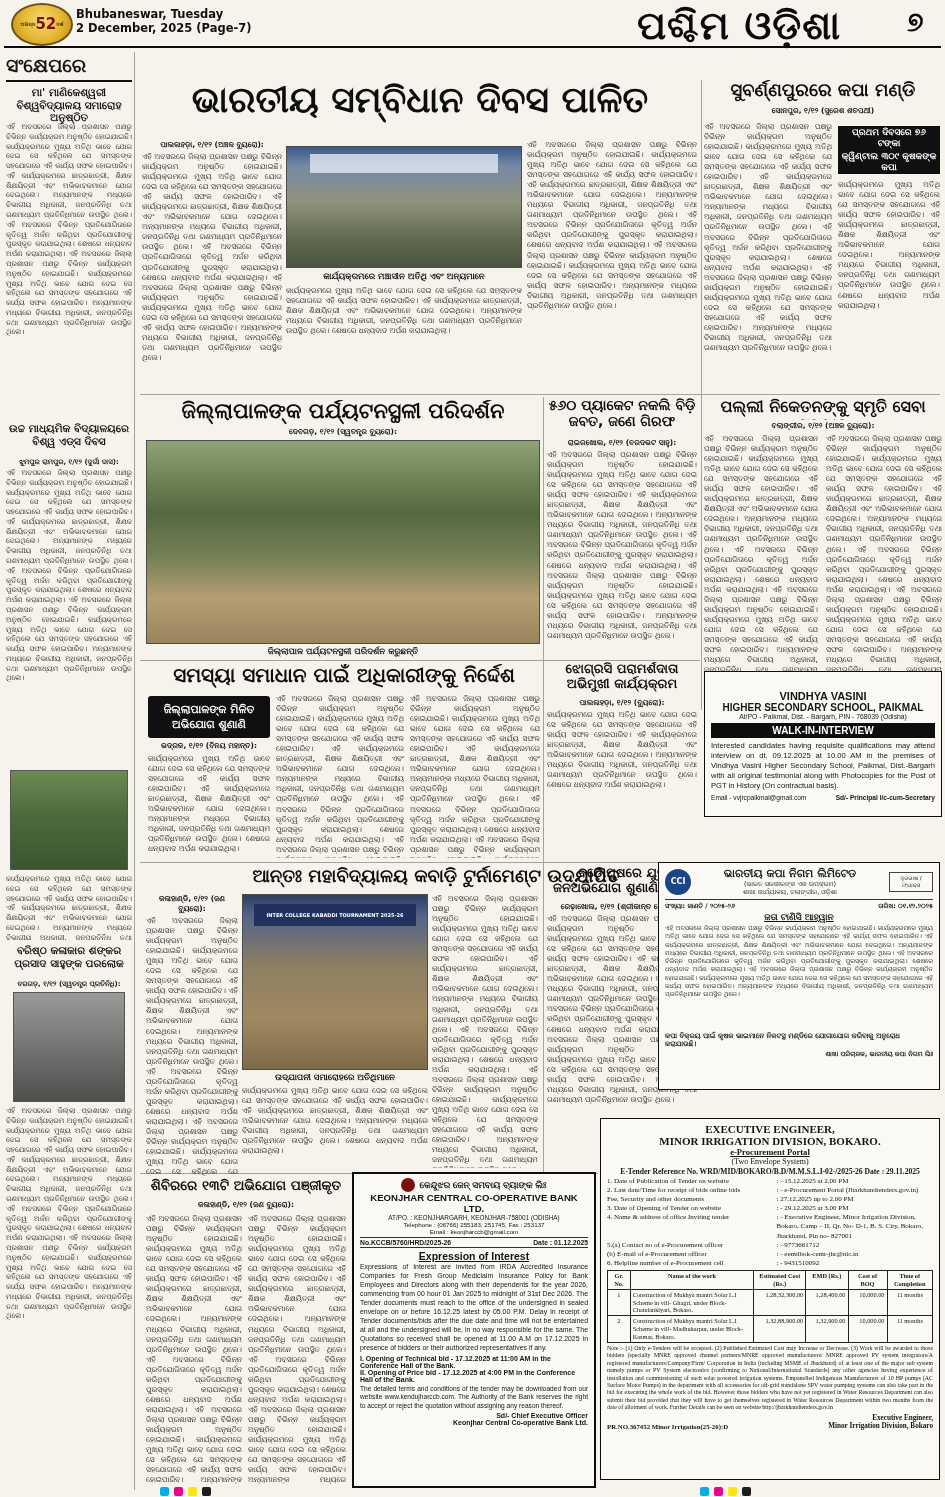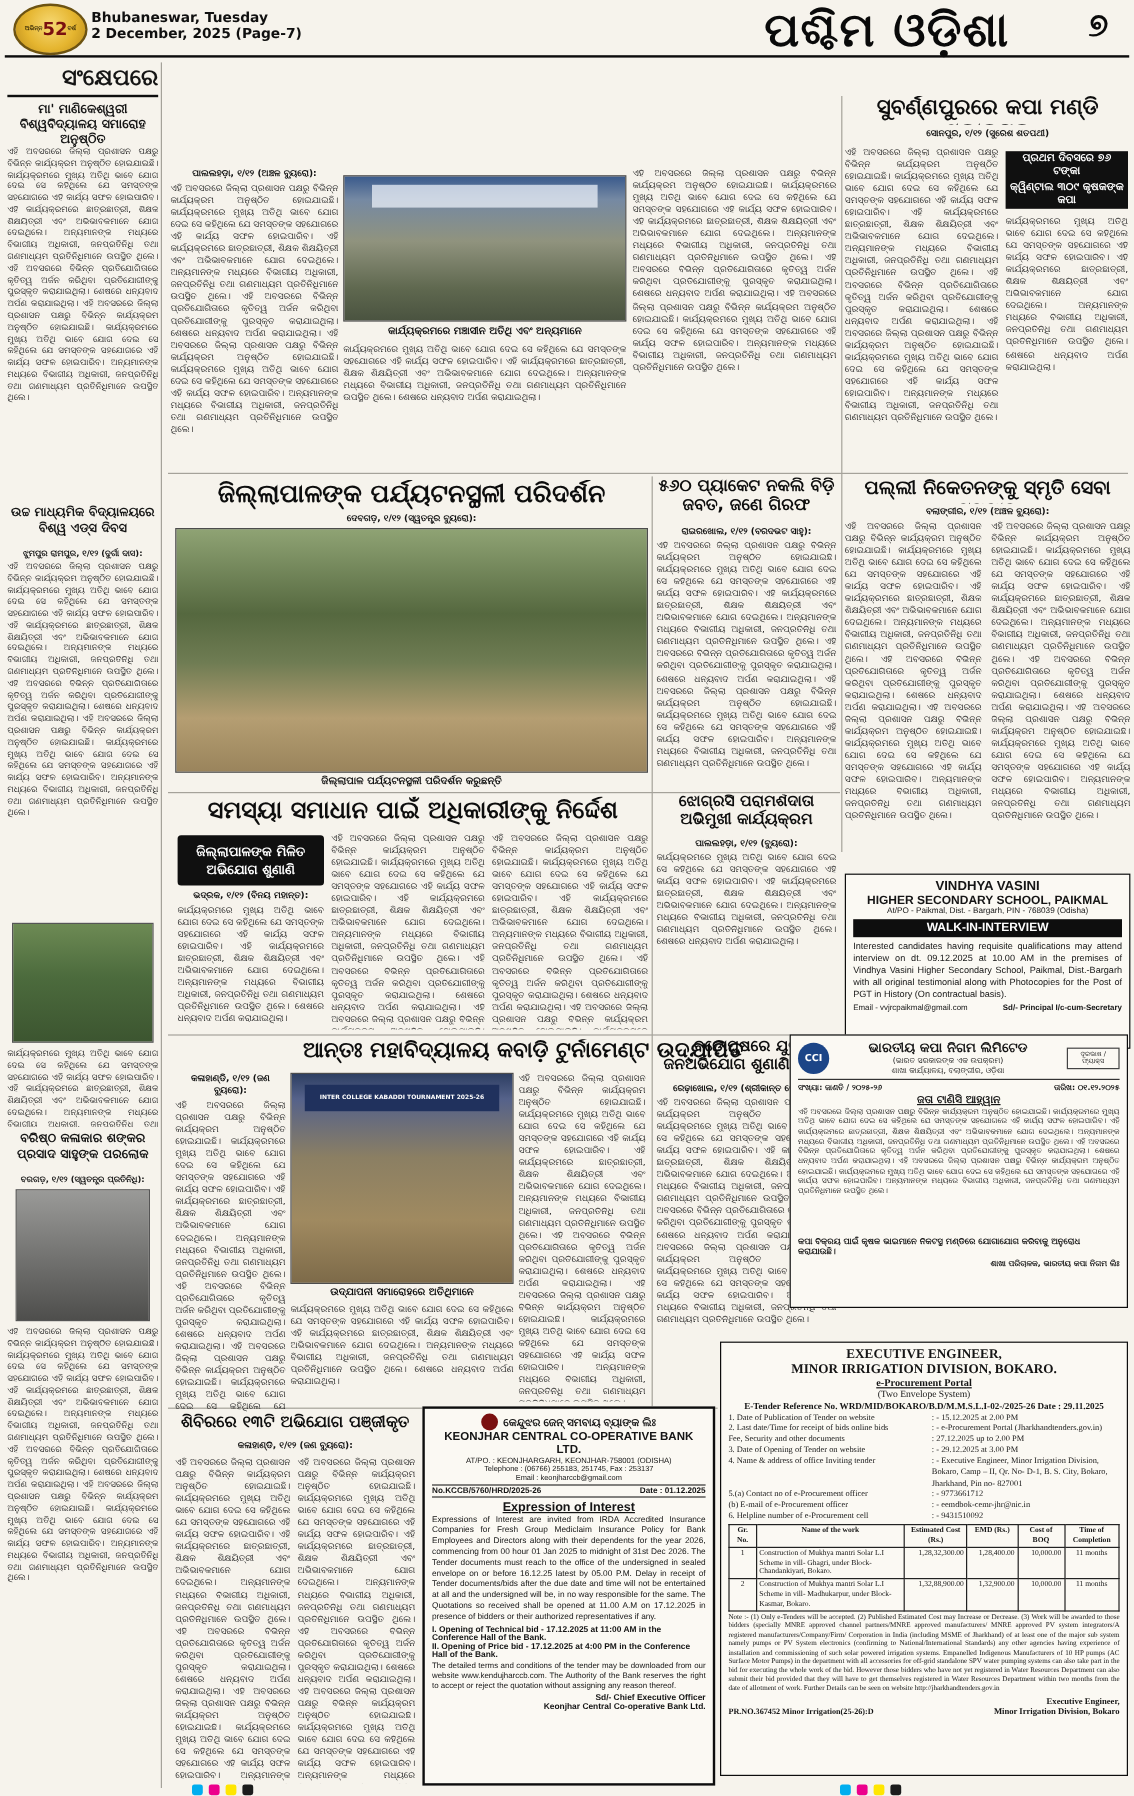--- a/index.html
+++ b/index.html
@@ -18,21 +18,21 @@
   .ser{font-family:"Liberation Serif",serif}
   
   .masthead{font-size:39px;font-weight:800;letter-spacing:1px;color:#0a0a0a;text-align:center}
   .pagenum{font-size:27px;font-weight:800;color:#0a0a0a}
   .logo{position:absolute;left:7px;top:3px;width:62px;height:43px;border-radius:50%;background:radial-gradient(circle at 50% 40%,#f7d974 0%,#e5b52f 55%,#b98a1c 100%);border:2px solid #6d5312;display:flex;flex-direction:row;align-items:center;justify-content:center;line-height:1}
   .logo .num{font-size:15px;font-weight:800;color:#7a1010}
   .logo .tiny{font-size:5px;font-weight:700;color:#3a2c08}
   .dl1{font-size:11.5px;font-weight:700;line-height:1.25;color:#101010}
   
   .briefs{position:absolute;left:6px;top:54px;width:126px;height:1436px;overflow:hidden}
-  .briefs .title{font-size:19px;font-weight:800;text-align:right;border-bottom:2.5px solid #0e0e0e;padding-bottom:3px;margin-bottom:4px}
+  .briefs .title{font-size:19px;font-weight:800;text-align:left;border-bottom:2.5px solid #0e0e0e;padding-bottom:3px;margin-bottom:4px}
   .bhead{font-size:10.5px;font-weight:800;text-align:center;line-height:1.2;margin:4px 0 2px}
   .bby{font-size:7px;font-weight:700;text-align:center;margin-bottom:2px}
   .bbody{font-size:7.2px;line-height:1.36;text-align:justify;overflow:hidden;word-break:break-word;color:#222}
   .bphoto{border:1px solid #555;margin:4px auto}
   
   .adbox{position:absolute;border:1.6px solid #0d0d0d;background:#fbf9f3;overflow:hidden}
   .walk-bar{background:#0e0e0e;color:#fff;font-weight:800;text-align:center;font-size:10px;padding:2px 0;margin:3px 0}
   .tender-table{width:100%;border-collapse:collapse;font-size:6.3px;line-height:1.25}
   .tender-table th,.tender-table td{border:0.8px solid #222;padding:1px 2px;vertical-align:top}
   .tender-table th{font-weight:700;text-align:center}
@@ -77,20 +77,21 @@
     <div class="bby">ଝୁମପୁର ରାମପୁର, ୧/୧୨ (ଦୁର୍ଗା ଦାସ):</div>
     <div class="bbody" style="height:298px">ଏହି ଅବସରରେ ଜିଲ୍ଲା ପ୍ରଶାସନ ପକ୍ଷରୁ ବିଭିନ୍ନ କାର୍ଯ୍ୟକ୍ରମ ଅନୁଷ୍ଠିତ ହୋଇଯାଇଛି। କାର୍ଯ୍ୟକ୍ରମରେ ମୁଖ୍ୟ ଅତିଥି ଭାବେ ଯୋଗ ଦେଇ ସେ କହିଥିଲେ ଯେ ସମସ୍ତଙ୍କ ସହଯୋଗରେ ଏହି କାର୍ଯ୍ୟ ସଫଳ ହୋଇପାରିବ। ଏହି କାର୍ଯ୍ୟକ୍ରମରେ ଛାତ୍ରଛାତ୍ରୀ, ଶିକ୍ଷକ ଶିକ୍ଷୟିତ୍ରୀ ଏବଂ ଅଭିଭାବକମାନେ ଯୋଗ ଦେଇଥିଲେ। ଅନ୍ୟମାନଙ୍କ ମଧ୍ୟରେ ବିଭାଗୀୟ ଅଧିକାରୀ, ଜନପ୍ରତିନିଧି ତଥା ଗଣମାଧ୍ୟମ ପ୍ରତିନିଧିମାନେ ଉପସ୍ଥିତ ଥିଲେ। ଏହି ଅବସରରେ ବିଭିନ୍ନ ପ୍ରତିଯୋଗିତାରେ କୃତିତ୍ୱ ଅର୍ଜନ କରିଥିବା ପ୍ରତିଯୋଗୀଙ୍କୁ ପୁରସ୍କୃତ କରାଯାଇଥିଲା। ଶେଷରେ ଧନ୍ୟବାଦ ଅର୍ପଣ କରାଯାଇଥିଲା। ଏହି ଅବସରରେ ଜିଲ୍ଲା ପ୍ରଶାସନ ପକ୍ଷରୁ ବିଭିନ୍ନ କାର୍ଯ୍ୟକ୍ରମ ଅନୁଷ୍ଠିତ ହୋଇଯାଇଛି। କାର୍ଯ୍ୟକ୍ରମରେ ମୁଖ୍ୟ ଅତିଥି ଭାବେ ଯୋଗ ଦେଇ ସେ କହିଥିଲେ ଯେ ସମସ୍ତଙ୍କ ସହଯୋଗରେ ଏହି କାର୍ଯ୍ୟ ସଫଳ ହୋଇପାରିବ। ଅନ୍ୟମାନଙ୍କ ମଧ୍ୟରେ ବିଭାଗୀୟ ଅଧିକାରୀ, ଜନପ୍ରତିନିଧି ତଥା ଗଣମାଧ୍ୟମ ପ୍ରତିନିଧିମାନେ ଉପସ୍ଥିତ ଥିଲେ।</div>
     <div class="bphoto" style="width:118px;height:100px;background:linear-gradient(180deg,#6d8a54 0%,#4c6b3d 45%,#3c5530 100%)"></div>
     <div class="bbody" style="height:66px">କାର୍ଯ୍ୟକ୍ରମରେ ମୁଖ୍ୟ ଅତିଥି ଭାବେ ଯୋଗ ଦେଇ ସେ କହିଥିଲେ ଯେ ସମସ୍ତଙ୍କ ସହଯୋଗରେ ଏହି କାର୍ଯ୍ୟ ସଫଳ ହୋଇପାରିବ। ଏହି କାର୍ଯ୍ୟକ୍ରମରେ ଛାତ୍ରଛାତ୍ରୀ, ଶିକ୍ଷକ ଶିକ୍ଷୟିତ୍ରୀ ଏବଂ ଅଭିଭାବକମାନେ ଯୋଗ ଦେଇଥିଲେ। ଅନ୍ୟମାନଙ୍କ ମଧ୍ୟରେ ବିଭାଗୀୟ ଅଧିକାରୀ, ଜନପ୍ରତିନିଧି ତଥା ଗଣମାଧ୍ୟମ ପ୍ରତିନିଧିମାନେ ଉପସ୍ଥିତ ଥିଲେ। ଶେଷରେ ଧନ୍ୟବାଦ ଅର୍ପଣ କରାଯାଇଥିଲା।</div>
     <div class="bhead" style="height:34px">ବରିଷ୍ଠ କଳାକାର ଶଙ୍କର ପ୍ରସାଦ ସାହୁଙ୍କ ପରଲୋକ</div>
     <div class="bby">ବରଗଡ଼, ୧/୧୨ (ସ୍ୱତନ୍ତ୍ର ପ୍ରତିନିଧି):</div>
     <div class="bphoto" style="width:112px;height:110px;background:linear-gradient(180deg,#9a9a98 0%,#70706e 55%,#4e4e4c 100%)"></div>
     <div class="bbody" style="height:392px">ଏହି ଅବସରରେ ଜିଲ୍ଲା ପ୍ରଶାସନ ପକ୍ଷରୁ ବିଭିନ୍ନ କାର୍ଯ୍ୟକ୍ରମ ଅନୁଷ୍ଠିତ ହୋଇଯାଇଛି। କାର୍ଯ୍ୟକ୍ରମରେ ମୁଖ୍ୟ ଅତିଥି ଭାବେ ଯୋଗ ଦେଇ ସେ କହିଥିଲେ ଯେ ସମସ୍ତଙ୍କ ସହଯୋଗରେ ଏହି କାର୍ଯ୍ୟ ସଫଳ ହୋଇପାରିବ। ଏହି କାର୍ଯ୍ୟକ୍ରମରେ ଛାତ୍ରଛାତ୍ରୀ, ଶିକ୍ଷକ ଶିକ୍ଷୟିତ୍ରୀ ଏବଂ ଅଭିଭାବକମାନେ ଯୋଗ ଦେଇଥିଲେ। ଅନ୍ୟମାନଙ୍କ ମଧ୍ୟରେ ବିଭାଗୀୟ ଅଧିକାରୀ, ଜନପ୍ରତିନିଧି ତଥା ଗଣମାଧ୍ୟମ ପ୍ରତିନିଧିମାନେ ଉପସ୍ଥିତ ଥିଲେ। ଏହି ଅବସରରେ ବିଭିନ୍ନ ପ୍ରତିଯୋଗିତାରେ କୃତିତ୍ୱ ଅର୍ଜନ କରିଥିବା ପ୍ରତିଯୋଗୀଙ୍କୁ ପୁରସ୍କୃତ କରାଯାଇଥିଲା। ଶେଷରେ ଧନ୍ୟବାଦ ଅର୍ପଣ କରାଯାଇଥିଲା। ଏହି ଅବସରରେ ଜିଲ୍ଲା ପ୍ରଶାସନ ପକ୍ଷରୁ ବିଭିନ୍ନ କାର୍ଯ୍ୟକ୍ରମ ଅନୁଷ୍ଠିତ ହୋଇଯାଇଛି। କାର୍ଯ୍ୟକ୍ରମରେ ମୁଖ୍ୟ ଅତିଥି ଭାବେ ଯୋଗ ଦେଇ ସେ କହିଥିଲେ ଯେ ସମସ୍ତଙ୍କ ସହଯୋଗରେ ଏହି କାର୍ଯ୍ୟ ସଫଳ ହୋଇପାରିବ। ଅନ୍ୟମାନଙ୍କ ମଧ୍ୟରେ ବିଭାଗୀୟ ଅଧିକାରୀ, ଜନପ୍ରତିନିଧି ତଥା ଗଣମାଧ୍ୟମ ପ୍ରତିନିଧିମାନେ ଉପସ୍ଥିତ ଥିଲେ।</div>
   </div>
 
+  <div class="abs hl" style="left:140px;top:80px;width:560px;height:52px;font-size:36px">ଭାରତୀୟ ସମ୍ବିଧାନ ଦିବସ ପାଳିତ</div>
   <div class="abs" style="left:142px;top:140px;width:140px">
     <div class="by">ପାଲଲହଡ଼ା, ୧/୧୨ (ଅଞ୍ଚଳ ବ୍ୟୁରୋ):</div>
     <div class="bt" style="height:240px;margin-top:2px">ଏହି ଅବସରରେ ଜିଲ୍ଲା ପ୍ରଶାସନ ପକ୍ଷରୁ ବିଭିନ୍ନ କାର୍ଯ୍ୟକ୍ରମ ଅନୁଷ୍ଠିତ ହୋଇଯାଇଛି। କାର୍ଯ୍ୟକ୍ରମରେ ମୁଖ୍ୟ ଅତିଥି ଭାବେ ଯୋଗ ଦେଇ ସେ କହିଥିଲେ ଯେ ସମସ୍ତଙ୍କ ସହଯୋଗରେ ଏହି କାର୍ଯ୍ୟ ସଫଳ ହୋଇପାରିବ। ଏହି କାର୍ଯ୍ୟକ୍ରମରେ ଛାତ୍ରଛାତ୍ରୀ, ଶିକ୍ଷକ ଶିକ୍ଷୟିତ୍ରୀ ଏବଂ ଅଭିଭାବକମାନେ ଯୋଗ ଦେଇଥିଲେ। ଅନ୍ୟମାନଙ୍କ ମଧ୍ୟରେ ବିଭାଗୀୟ ଅଧିକାରୀ, ଜନପ୍ରତିନିଧି ତଥା ଗଣମାଧ୍ୟମ ପ୍ରତିନିଧିମାନେ ଉପସ୍ଥିତ ଥିଲେ। ଏହି ଅବସରରେ ବିଭିନ୍ନ ପ୍ରତିଯୋଗିତାରେ କୃତିତ୍ୱ ଅର୍ଜନ କରିଥିବା ପ୍ରତିଯୋଗୀଙ୍କୁ ପୁରସ୍କୃତ କରାଯାଇଥିଲା। ଶେଷରେ ଧନ୍ୟବାଦ ଅର୍ପଣ କରାଯାଇଥିଲା। ଏହି ଅବସରରେ ଜିଲ୍ଲା ପ୍ରଶାସନ ପକ୍ଷରୁ ବିଭିନ୍ନ କାର୍ଯ୍ୟକ୍ରମ ଅନୁଷ୍ଠିତ ହୋଇଯାଇଛି। କାର୍ଯ୍ୟକ୍ରମରେ ମୁଖ୍ୟ ଅତିଥି ଭାବେ ଯୋଗ ଦେଇ ସେ କହିଥିଲେ ଯେ ସମସ୍ତଙ୍କ ସହଯୋଗରେ ଏହି କାର୍ଯ୍ୟ ସଫଳ ହୋଇପାରିବ। ଅନ୍ୟମାନଙ୍କ ମଧ୍ୟରେ ବିଭାଗୀୟ ଅଧିକାରୀ, ଜନପ୍ରତିନିଧି ତଥା ଗଣମାଧ୍ୟମ ପ୍ରତିନିଧିମାନେ ଉପସ୍ଥିତ ଥିଲେ।</div>
   </div>
   <div class="photo" style="left:286px;top:146px;width:236px;height:122px;background:linear-gradient(180deg,#3a5a8c 0%,#7589a3 16%,#90937e 45%,#5f684f 78%,#4a5340 100%)">
     <div style="position:absolute;left:10%;top:6%;width:80%;height:16%;background:rgba(235,240,248,.75)"></div>
   </div>
   <div class="abs cap" style="left:286px;top:271px;width:236px;height:12px">କାର୍ଯ୍ୟକ୍ରମରେ ମଞ୍ଚାସୀନ ଅତିଥି ଏବଂ ଅନ୍ୟମାନେ</div>
   <div class="abs bt" style="left:286px;top:286px;width:236px;height:102px">କାର୍ଯ୍ୟକ୍ରମରେ ମୁଖ୍ୟ ଅତିଥି ଭାବେ ଯୋଗ ଦେଇ ସେ କହିଥିଲେ ଯେ ସମସ୍ତଙ୍କ ସହଯୋଗରେ ଏହି କାର୍ଯ୍ୟ ସଫଳ ହୋଇପାରିବ। ଏହି କାର୍ଯ୍ୟକ୍ରମରେ ଛାତ୍ରଛାତ୍ରୀ, ଶିକ୍ଷକ ଶିକ୍ଷୟିତ୍ରୀ ଏବଂ ଅଭିଭାବକମାନେ ଯୋଗ ଦେଇଥିଲେ। ଅନ୍ୟମାନଙ୍କ ମଧ୍ୟରେ ବିଭାଗୀୟ ଅଧିକାରୀ, ଜନପ୍ରତିନିଧି ତଥା ଗଣମାଧ୍ୟମ ପ୍ରତିନିଧିମାନେ ଉପସ୍ଥିତ ଥିଲେ। ଶେଷରେ ଧନ୍ୟବାଦ ଅର୍ପଣ କରାଯାଇଥିଲା।</div>
   <div class="abs bt" style="left:527px;top:140px;width:170px;height:248px">ଏହି ଅବସରରେ ଜିଲ୍ଲା ପ୍ରଶାସନ ପକ୍ଷରୁ ବିଭିନ୍ନ କାର୍ଯ୍ୟକ୍ରମ ଅନୁଷ୍ଠିତ ହୋଇଯାଇଛି। କାର୍ଯ୍ୟକ୍ରମରେ ମୁଖ୍ୟ ଅତିଥି ଭାବେ ଯୋଗ ଦେଇ ସେ କହିଥିଲେ ଯେ ସମସ୍ତଙ୍କ ସହଯୋଗରେ ଏହି କାର୍ଯ୍ୟ ସଫଳ ହୋଇପାରିବ। ଏହି କାର୍ଯ୍ୟକ୍ରମରେ ଛାତ୍ରଛାତ୍ରୀ, ଶିକ୍ଷକ ଶିକ୍ଷୟିତ୍ରୀ ଏବଂ ଅଭିଭାବକମାନେ ଯୋଗ ଦେଇଥିଲେ। ଅନ୍ୟମାନଙ୍କ ମଧ୍ୟରେ ବିଭାଗୀୟ ଅଧିକାରୀ, ଜନପ୍ରତିନିଧି ତଥା ଗଣମାଧ୍ୟମ ପ୍ରତିନିଧିମାନେ ଉପସ୍ଥିତ ଥିଲେ। ଏହି ଅବସରରେ ବିଭିନ୍ନ ପ୍ରତିଯୋଗିତାରେ କୃତିତ୍ୱ ଅର୍ଜନ କରିଥିବା ପ୍ରତିଯୋଗୀଙ୍କୁ ପୁରସ୍କୃତ କରାଯାଇଥିଲା। ଶେଷରେ ଧନ୍ୟବାଦ ଅର୍ପଣ କରାଯାଇଥିଲା। ଏହି ଅବସରରେ ଜିଲ୍ଲା ପ୍ରଶାସନ ପକ୍ଷରୁ ବିଭିନ୍ନ କାର୍ଯ୍ୟକ୍ରମ ଅନୁଷ୍ଠିତ ହୋଇଯାଇଛି। କାର୍ଯ୍ୟକ୍ରମରେ ମୁଖ୍ୟ ଅତିଥି ଭାବେ ଯୋଗ ଦେଇ ସେ କହିଥିଲେ ଯେ ସମସ୍ତଙ୍କ ସହଯୋଗରେ ଏହି କାର୍ଯ୍ୟ ସଫଳ ହୋଇପାରିବ। ଅନ୍ୟମାନଙ୍କ ମଧ୍ୟରେ ବିଭାଗୀୟ ଅଧିକାରୀ, ଜନପ୍ରତିନିଧି ତଥା ଗଣମାଧ୍ୟମ ପ୍ରତିନିଧିମାନେ ଉପସ୍ଥିତ ଥିଲେ।</div>
@@ -125,21 +126,21 @@
   </div>
   <div class="abs by" style="left:148px;top:741px;width:122px">ଭଦ୍ରକ, ୧/୧୨ (ବିନୟ ମହାନ୍ତ):</div>
   <div class="abs bt" style="left:148px;top:754px;width:122px;height:104px">କାର୍ଯ୍ୟକ୍ରମରେ ମୁଖ୍ୟ ଅତିଥି ଭାବେ ଯୋଗ ଦେଇ ସେ କହିଥିଲେ ଯେ ସମସ୍ତଙ୍କ ସହଯୋଗରେ ଏହି କାର୍ଯ୍ୟ ସଫଳ ହୋଇପାରିବ। ଏହି କାର୍ଯ୍ୟକ୍ରମରେ ଛାତ୍ରଛାତ୍ରୀ, ଶିକ୍ଷକ ଶିକ୍ଷୟିତ୍ରୀ ଏବଂ ଅଭିଭାବକମାନେ ଯୋଗ ଦେଇଥିଲେ। ଅନ୍ୟମାନଙ୍କ ମଧ୍ୟରେ ବିଭାଗୀୟ ଅଧିକାରୀ, ଜନପ୍ରତିନିଧି ତଥା ଗଣମାଧ୍ୟମ ପ୍ରତିନିଧିମାନେ ଉପସ୍ଥିତ ଥିଲେ। ଶେଷରେ ଧନ୍ୟବାଦ ଅର୍ପଣ କରାଯାଇଥିଲା।</div>
   <div class="abs bt" style="left:276px;top:694px;width:128px;height:164px">ଏହି ଅବସରରେ ଜିଲ୍ଲା ପ୍ରଶାସନ ପକ୍ଷରୁ ବିଭିନ୍ନ କାର୍ଯ୍ୟକ୍ରମ ଅନୁଷ୍ଠିତ ହୋଇଯାଇଛି। କାର୍ଯ୍ୟକ୍ରମରେ ମୁଖ୍ୟ ଅତିଥି ଭାବେ ଯୋଗ ଦେଇ ସେ କହିଥିଲେ ଯେ ସମସ୍ତଙ୍କ ସହଯୋଗରେ ଏହି କାର୍ଯ୍ୟ ସଫଳ ହୋଇପାରିବ। ଏହି କାର୍ଯ୍ୟକ୍ରମରେ ଛାତ୍ରଛାତ୍ରୀ, ଶିକ୍ଷକ ଶିକ୍ଷୟିତ୍ରୀ ଏବଂ ଅଭିଭାବକମାନେ ଯୋଗ ଦେଇଥିଲେ। ଅନ୍ୟମାନଙ୍କ ମଧ୍ୟରେ ବିଭାଗୀୟ ଅଧିକାରୀ, ଜନପ୍ରତିନିଧି ତଥା ଗଣମାଧ୍ୟମ ପ୍ରତିନିଧିମାନେ ଉପସ୍ଥିତ ଥିଲେ। ଏହି ଅବସରରେ ବିଭିନ୍ନ ପ୍ରତିଯୋଗିତାରେ କୃତିତ୍ୱ ଅର୍ଜନ କରିଥିବା ପ୍ରତିଯୋଗୀଙ୍କୁ ପୁରସ୍କୃତ କରାଯାଇଥିଲା। ଶେଷରେ ଧନ୍ୟବାଦ ଅର୍ପଣ କରାଯାଇଥିଲା। ଏହି ଅବସରରେ ଜିଲ୍ଲା ପ୍ରଶାସନ ପକ୍ଷରୁ ବିଭିନ୍ନ କାର୍ଯ୍ୟକ୍ରମ ଅନୁଷ୍ଠିତ ହୋଇଯାଇଛି। କାର୍ଯ୍ୟକ୍ରମରେ ମୁଖ୍ୟ ଅତିଥି ଭାବେ ଯୋଗ ଦେଇ ସେ କହିଥିଲେ ଯେ ସମସ୍ତଙ୍କ ସହଯୋଗରେ ଏହି କାର୍ଯ୍ୟ ସଫଳ ହୋଇପାରିବ। ଅନ୍ୟମାନଙ୍କ ମଧ୍ୟରେ ବିଭାଗୀୟ ଅଧିକାରୀ, ଜନପ୍ରତିନିଧି ତଥା ଗଣମାଧ୍ୟମ ପ୍ରତିନିଧିମାନେ ଉପସ୍ଥିତ ଥିଲେ।</div>
   <div class="abs bt" style="left:410px;top:694px;width:130px;height:164px">ଏହି ଅବସରରେ ଜିଲ୍ଲା ପ୍ରଶାସନ ପକ୍ଷରୁ ବିଭିନ୍ନ କାର୍ଯ୍ୟକ୍ରମ ଅନୁଷ୍ଠିତ ହୋଇଯାଇଛି। କାର୍ଯ୍ୟକ୍ରମରେ ମୁଖ୍ୟ ଅତିଥି ଭାବେ ଯୋଗ ଦେଇ ସେ କହିଥିଲେ ଯେ ସମସ୍ତଙ୍କ ସହଯୋଗରେ ଏହି କାର୍ଯ୍ୟ ସଫଳ ହୋଇପାରିବ। ଏହି କାର୍ଯ୍ୟକ୍ରମରେ ଛାତ୍ରଛାତ୍ରୀ, ଶିକ୍ଷକ ଶିକ୍ଷୟିତ୍ରୀ ଏବଂ ଅଭିଭାବକମାନେ ଯୋଗ ଦେଇଥିଲେ। ଅନ୍ୟମାନଙ୍କ ମଧ୍ୟରେ ବିଭାଗୀୟ ଅଧିକାରୀ, ଜନପ୍ରତିନିଧି ତଥା ଗଣମାଧ୍ୟମ ପ୍ରତିନିଧିମାନେ ଉପସ୍ଥିତ ଥିଲେ। ଏହି ଅବସରରେ ବିଭିନ୍ନ ପ୍ରତିଯୋଗିତାରେ କୃତିତ୍ୱ ଅର୍ଜନ କରିଥିବା ପ୍ରତିଯୋଗୀଙ୍କୁ ପୁରସ୍କୃତ କରାଯାଇଥିଲା। ଶେଷରେ ଧନ୍ୟବାଦ ଅର୍ପଣ କରାଯାଇଥିଲା। ଏହି ଅବସରରେ ଜିଲ୍ଲା ପ୍ରଶାସନ ପକ୍ଷରୁ ବିଭିନ୍ନ କାର୍ଯ୍ୟକ୍ରମ ଅନୁଷ୍ଠିତ ହୋଇଯାଇଛି। କାର୍ଯ୍ୟକ୍ରମରେ ମୁଖ୍ୟ ଅତିଥି ଭାବେ ଯୋଗ ଦେଇ ସେ କହିଥିଲେ ଯେ ସମସ୍ତଙ୍କ ସହଯୋଗରେ ଏହି କାର୍ଯ୍ୟ ସଫଳ ହୋଇପାରିବ। ଅନ୍ୟମାନଙ୍କ ମଧ୍ୟରେ ବିଭାଗୀୟ ଅଧିକାରୀ, ଜନପ୍ରତିନିଧି ତଥା ଗଣମାଧ୍ୟମ ପ୍ରତିନିଧିମାନେ ଉପସ୍ଥିତ ଥିଲେ।</div>
 
   <div class="abs hl" style="left:547px;top:662px;width:150px;height:34px;font-size:13px">ଝୋଗ୍ରସି ପରାମର୍ଶଦାତା ଅଭିମୁଖୀ କାର୍ଯ୍ୟକ୍ରମ</div>
   <div class="abs by" style="left:547px;top:698px;width:150px">ପାଲଲହଡ଼ା, ୧/୧୨ (ବ୍ୟୁରୋ):</div>
   <div class="abs bt" style="left:547px;top:710px;width:150px;height:150px">କାର୍ଯ୍ୟକ୍ରମରେ ମୁଖ୍ୟ ଅତିଥି ଭାବେ ଯୋଗ ଦେଇ ସେ କହିଥିଲେ ଯେ ସମସ୍ତଙ୍କ ସହଯୋଗରେ ଏହି କାର୍ଯ୍ୟ ସଫଳ ହୋଇପାରିବ। ଏହି କାର୍ଯ୍ୟକ୍ରମରେ ଛାତ୍ରଛାତ୍ରୀ, ଶିକ୍ଷକ ଶିକ୍ଷୟିତ୍ରୀ ଏବଂ ଅଭିଭାବକମାନେ ଯୋଗ ଦେଇଥିଲେ। ଅନ୍ୟମାନଙ୍କ ମଧ୍ୟରେ ବିଭାଗୀୟ ଅଧିକାରୀ, ଜନପ୍ରତିନିଧି ତଥା ଗଣମାଧ୍ୟମ ପ୍ରତିନିଧିମାନେ ଉପସ୍ଥିତ ଥିଲେ। ଶେଷରେ ଧନ୍ୟବାଦ ଅର୍ପଣ କରାଯାଇଥିଲା।</div>
 
-  <div class="adbox lat" style="left:704px;top:728px;width:238px;height:146px;padding:4px 6px">
+  <div class="adbox lat" style="left:704px;top:671px;width:238px;height:146px;padding:18px 6px">
     <div style="text-align:center;font-weight:800;font-size:11px">VINDHYA VASINI</div>
     <div style="text-align:center;font-weight:800;font-size:10px">HIGHER SECONDARY SCHOOL, PAIKMAL</div>
     <div style="text-align:center;font-size:6.8px">At/PO - Paikmal, Dist. - Bargarh, PIN - 768039 (Odisha)</div>
     <div class="walk-bar">WALK-IN-INTERVIEW</div>
     <div style="font-size:7.6px;line-height:1.32;text-align:justify">Interested candidates having requisite qualifications may attend interview on dt. 09.12.2025 at 10.00 AM in the premises of Vindhya Vasini Higher Secondary School, Paikmal, Dist.-Bargarh with all original testimonial along with Photocopies for the Post of PGT in History (On contractual basis).</div>
     <div style="display:flex;justify-content:space-between;margin-top:3px;font-size:6.6px">
       <span>Email - vvjrcpaikmal@gmail.com</span>
       <span style="font-weight:700">Sd/- Principal I/c-cum-Secretary</span>
     </div>
   </div>

